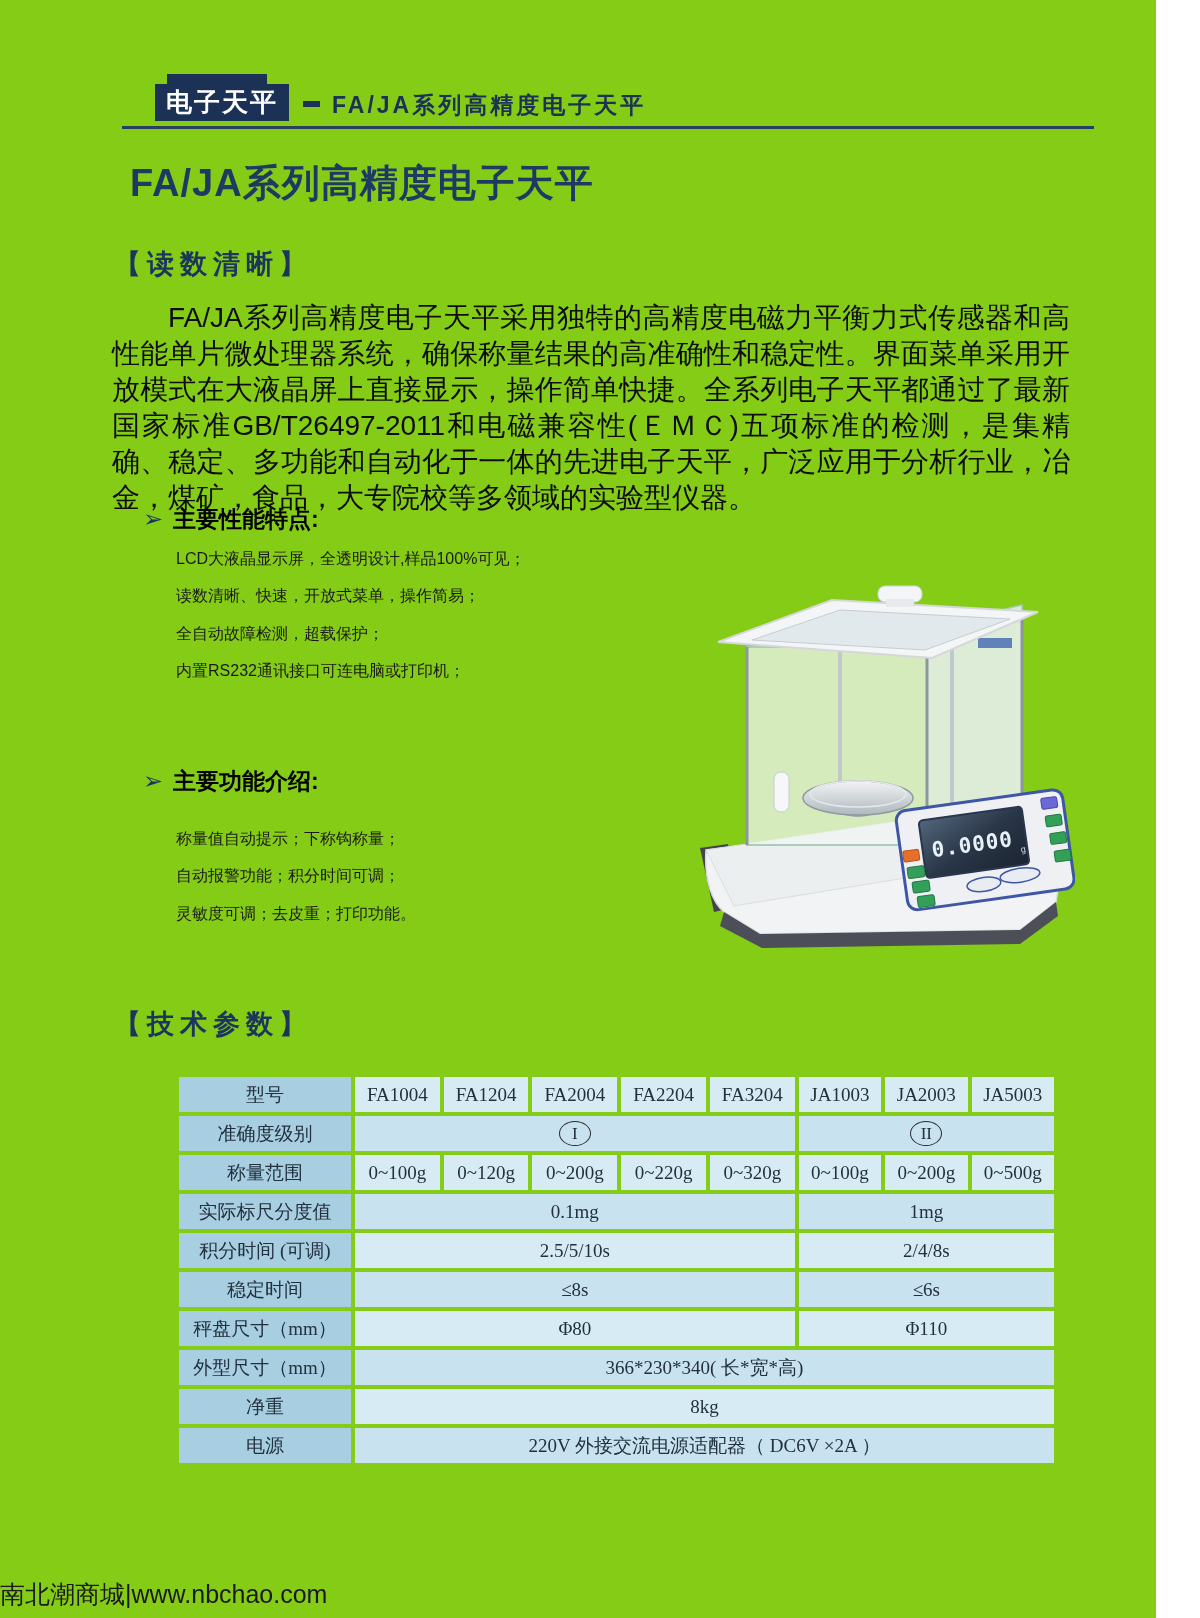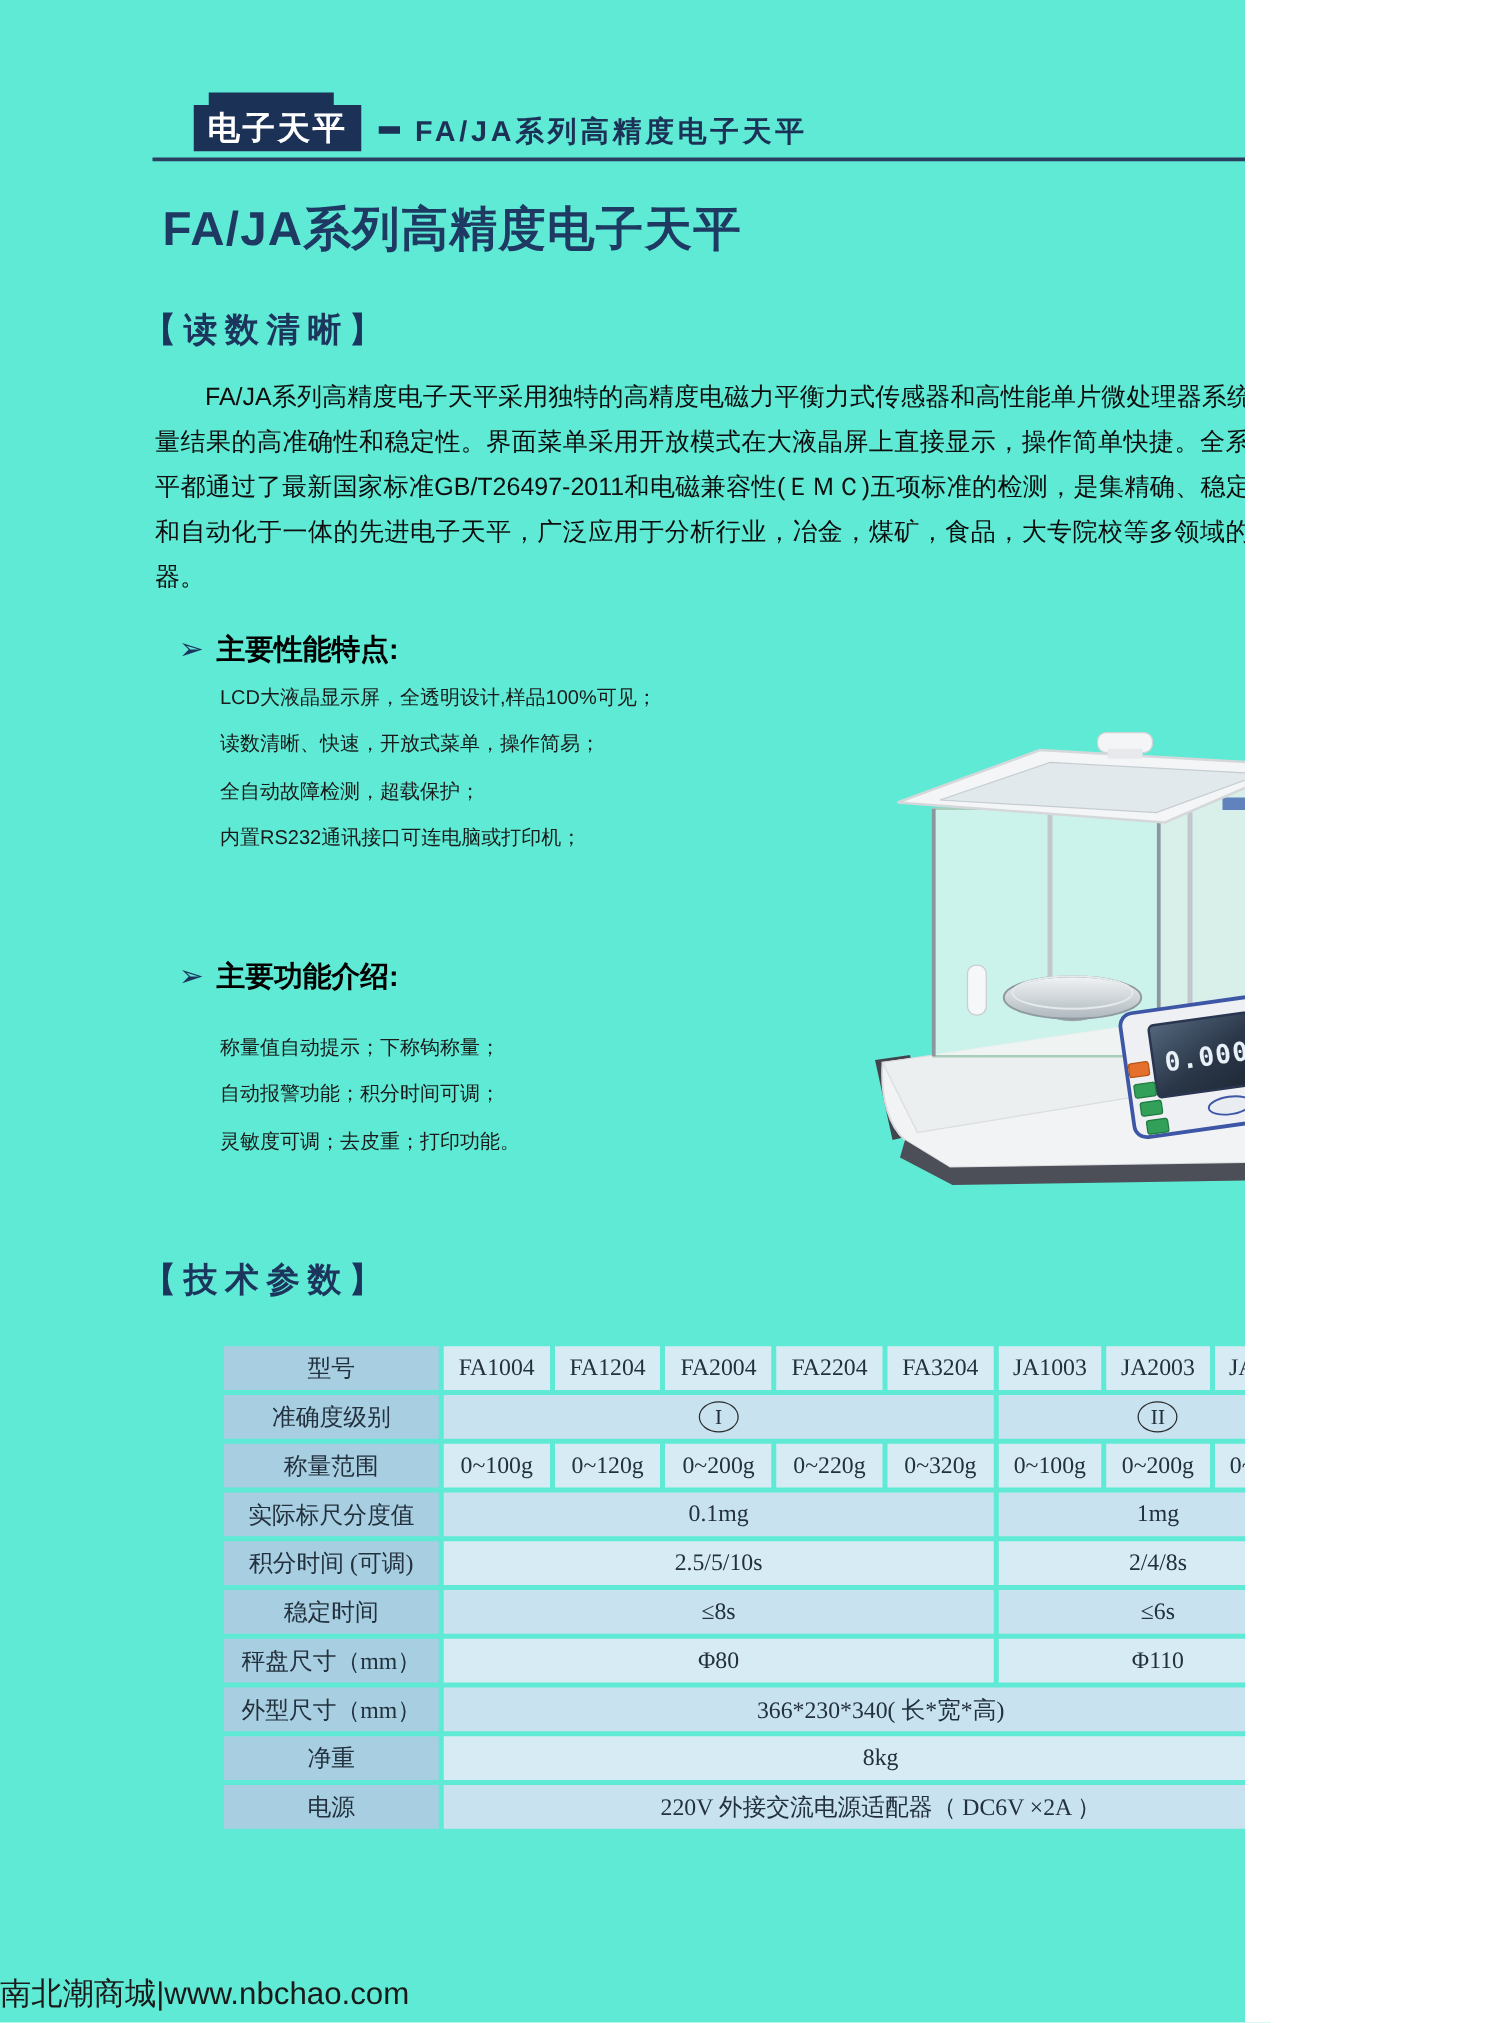--- a/index.html
+++ b/index.html
@@ -1,36 +1,36 @@
 <!DOCTYPE html>
 <html><head>
 <meta charset="utf-8">
 <style>
   html,body{margin:0;padding:0;background:#ffffff;}
-  .page{position:relative;width:996px;height:1618px;background:#5eead4;overflow:hidden;
+  .page{position:relative;width:1156px;height:1618px;background:#84cc16;overflow:hidden;
         font-family:"Liberation Sans","DejaVu Sans",sans-serif;color:#111;}
 
   
   .badge-notch{position:absolute;left:167px;top:74px;width:100px;height:14px;background:#1b3156;}
   .badge{position:absolute;left:155px;top:84px;background:#1b3156;color:#fff;
          font-size:26px;font-weight:bold;padding:4px 11px;letter-spacing:2px;line-height:1.1;}
   .hdr-dash{position:absolute;left:303px;top:101px;width:17px;height:6px;background:#1b3156;}
   .hdr-title{position:absolute;left:332px;top:90px;font-size:23px;font-weight:600;
              color:#1b3156;letter-spacing:3px;}
   .hdr-line{position:absolute;left:122px;top:126px;width:972px;height:3px;background:#2a3f5f;}
 
   
   .main-title{position:absolute;left:130px;top:158px;font-size:38px;font-weight:600;
               color:#1e3a63;letter-spacing:1px;}
   .sec-h{position:absolute;font-size:27px;font-weight:600;color:#1c355d;letter-spacing:6px;}
   .intro-h{left:114px;top:246px;}
   .specs-h{left:114px;top:1006px;text-align:right;}
 
   
-  .intro-body{position:absolute;left:124px;top:300px;width:958px;font-size:20px;
+  .intro-body{position:absolute;left:112px;top:300px;width:958px;font-size:28px;
               line-height:36px;color:#0d0d0d;text-align:justify;text-indent:2em;}
 
   
   .list-h{position:absolute;left:143px;font-size:23px;font-weight:bold;color:#000;}
   .list-h .arr{color:#1c355d;font-size:24px;margin-right:10px;font-weight:normal;}
   .feat-h{top:504px;} .func-h{top:766px;}
   ul.plist{position:absolute;left:176px;margin:0;padding:0;list-style:none;}
   ul.plist li{font-size:16px;line-height:37.4px;color:#1a1a1a;white-space:nowrap;}
   .feat-list{top:540px;} .func-list{top:820px;}
 

